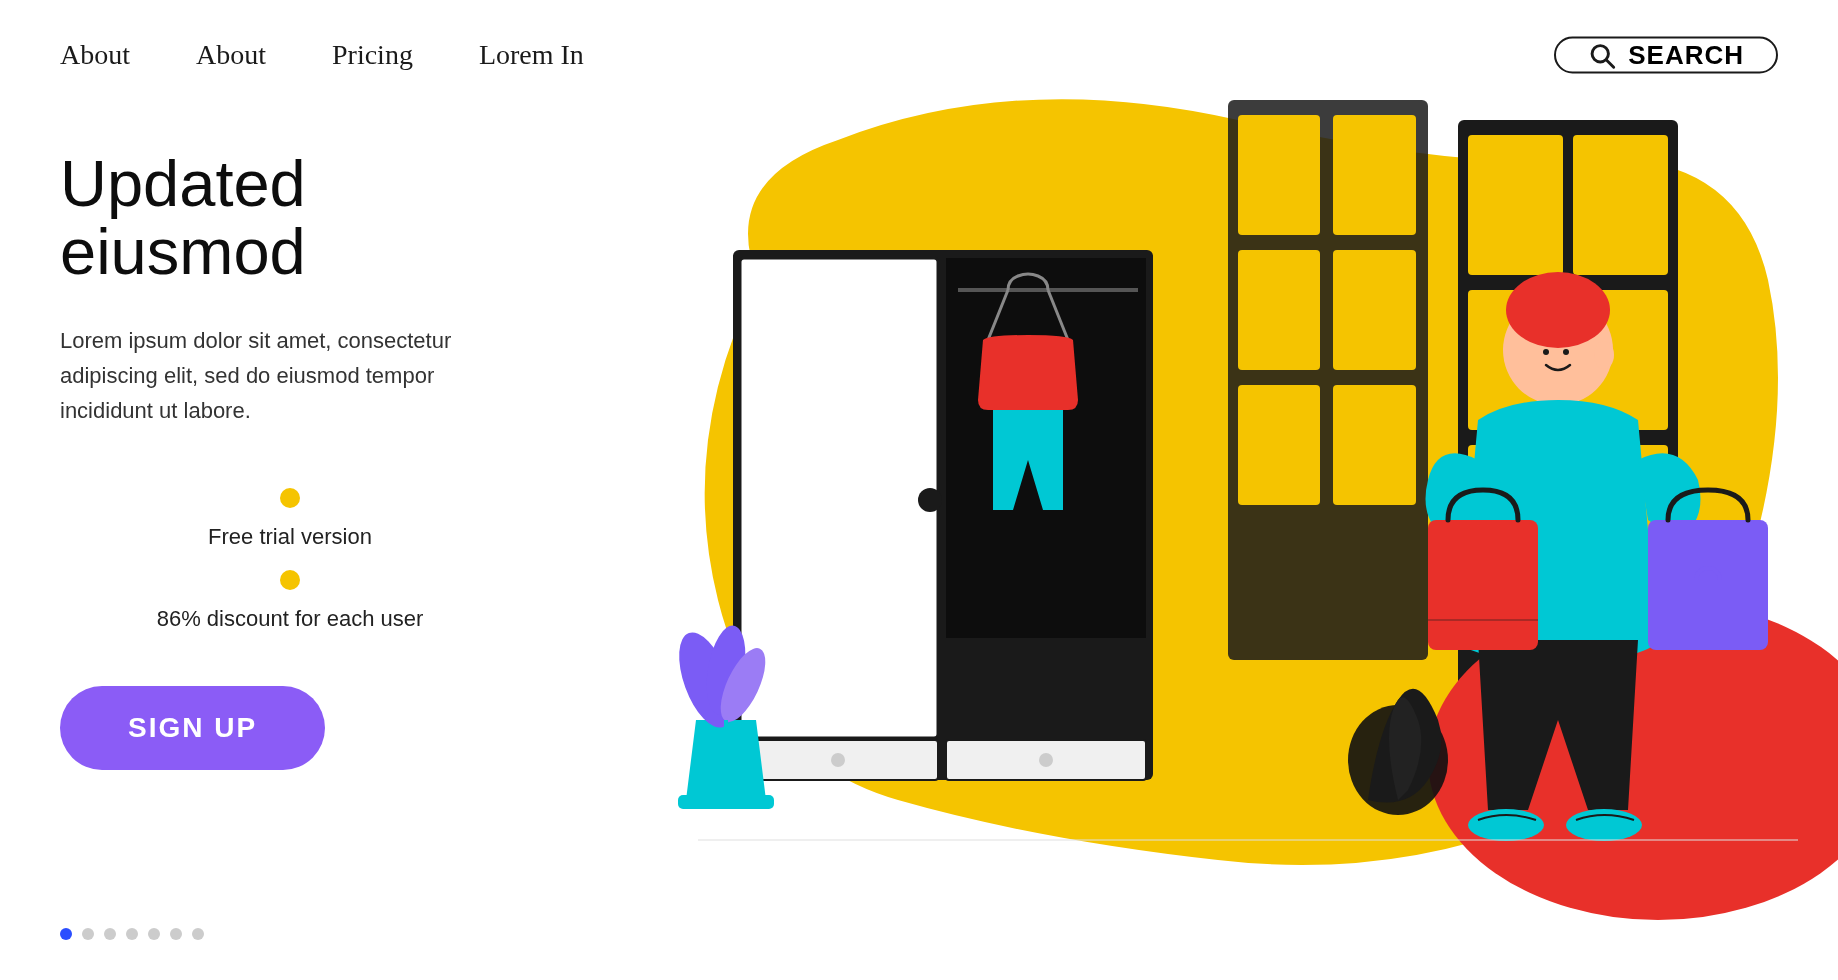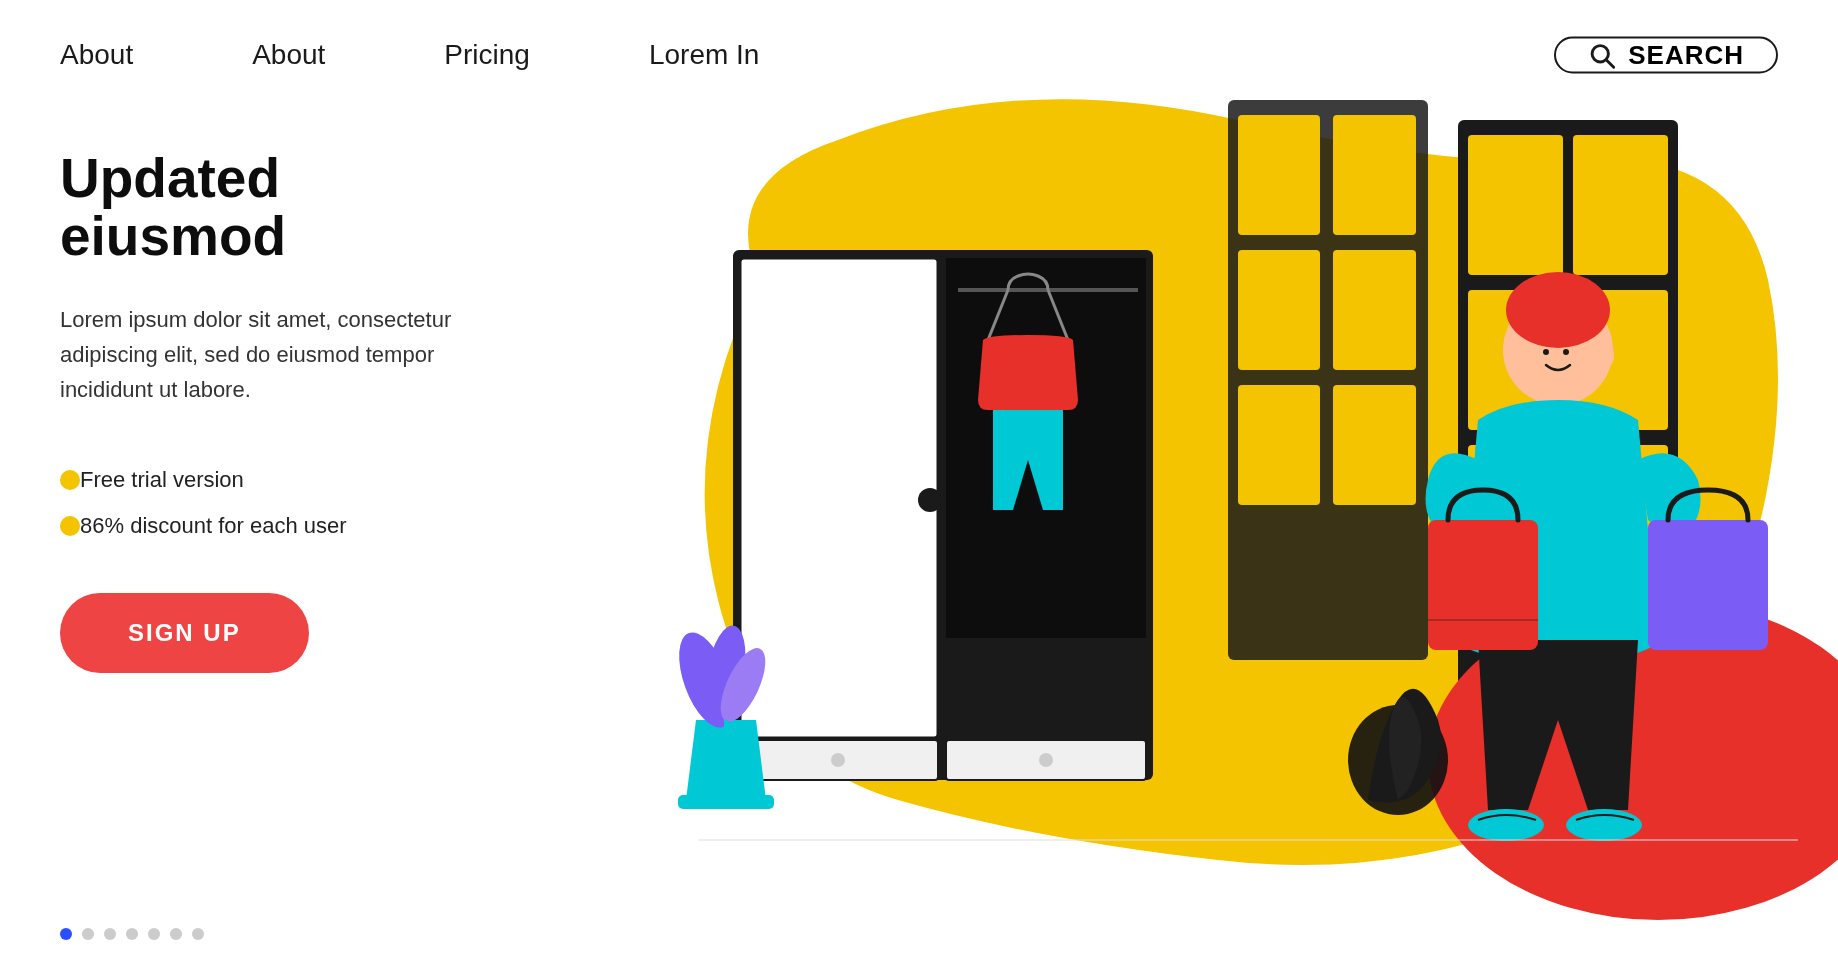--- a/index.html
+++ b/index.html
@@ -16,22 +16,23 @@
     nav {
       position: absolute;
       top: 0; left: 0; right: 0;
       height: 110px;
       display: flex;
       align-items: center;
       padding: 0 60px;
     }
     .nav-links {
       display: flex;
-      gap: 119px;
-      align-items: center;
+      gap: 66px;
+      align-items: center;
+      font-family: Liberation Serif, serif;
     }
     .nav-link {
       font-size: 28px;
       font-weight: 500;
       color: #1a1a1a;
       text-decoration: none;
       cursor: pointer;
     }
     .search-btn {
       position: absolute;
@@ -56,57 +57,59 @@
     }
 
     
     .left-content {
       position: absolute;
       top: 150px;
       left: 60px;
       width: 460px;
     }
     .hero-title {
-      font-size: 55px;
-      font-weight: 700;
+      font-size: 65px;
+      font-weight: 400;
       color: #0d0d0d;
       line-height: 1.05;
       margin-bottom: 36px;
     }
     .hero-desc {
       font-size: 22px;
       color: #333;
       line-height: 1.6;
       margin-bottom: 60px;
     }
     .feature-list {
       list-style: none;
       margin-bottom: 54px;
     }
     .feature-item {
       display: flex;
       align-items: center;
+      gap: 16px;
       font-size: 22px;
       color: #222;
       margin-bottom: 20px;
+      flex-direction: column;
     }
     .dot-yellow {
       width: 20px;
       height: 20px;
       border-radius: 50%;
       background: #f5c400;
       flex-shrink: 0;
     }
     .signup-btn {
-      background: #ef4444;
+      background: #8b5cf6;
       color: white;
       border: none;
       border-radius: 50px;
       padding: 26px 68px;
-      font-size: 24px;
+      font-size: 28px;
       font-weight: 900;
       letter-spacing: 2px;
       cursor: pointer;
       text-transform: uppercase;
     }
 
     
     .pagination-dots {
       position: absolute;
       bottom: 40px;

